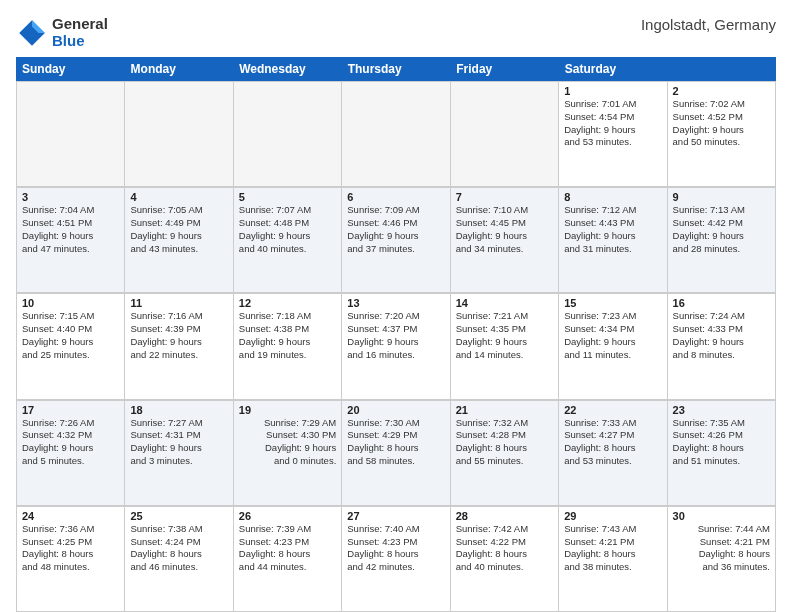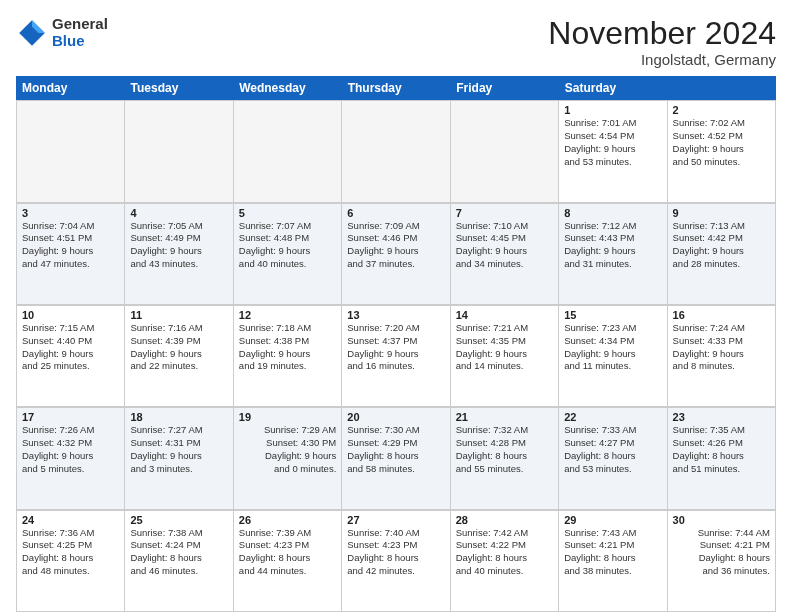--- a/index.html
+++ b/index.html
@@ -111,29 +111,28 @@
       <svg class="logo-icon" viewBox="0 0 40 40">
         <polygon points="20,4 36,20 20,36 4,20" fill="#1565c0"></polygon>
         <polygon points="20,4 36,20 28,20 20,12" fill="#42a5f5"></polygon>
       </svg>
       <div style="line-height:1.1;">
         <div style="font-size:15px;font-weight:bold;color:#333;">General</div>
         <div style="font-size:15px;font-weight:bold;color:#1565c0;">Blue</div>
       </div>
     </div>
     <div class="title-block">
-      <div class="month-title">November 2024</div>
       <div class="location">Ingolstadt, Germany</div>
     </div>
   </div>
 
   <div class="calendar">
     <div class="cal-header">
+      <div class="cal-header-cell">Sunday</div>
       <div class="cal-header-cell">Monday</div>
-      <div class="cal-header-cell">Tuesday</div>
       <div class="cal-header-cell">Wednesday</div>
       <div class="cal-header-cell">Thursday</div>
       <div class="cal-header-cell">Friday</div>
       <div class="cal-header-cell">Saturday</div>
     </div>
     <div class="cal-body" id="cal-body">
     <div class="cal-row">
           <div class="cal-cell empty"></div>
           <div class="cal-cell empty"></div>
           <div class="cal-cell empty"></div>

